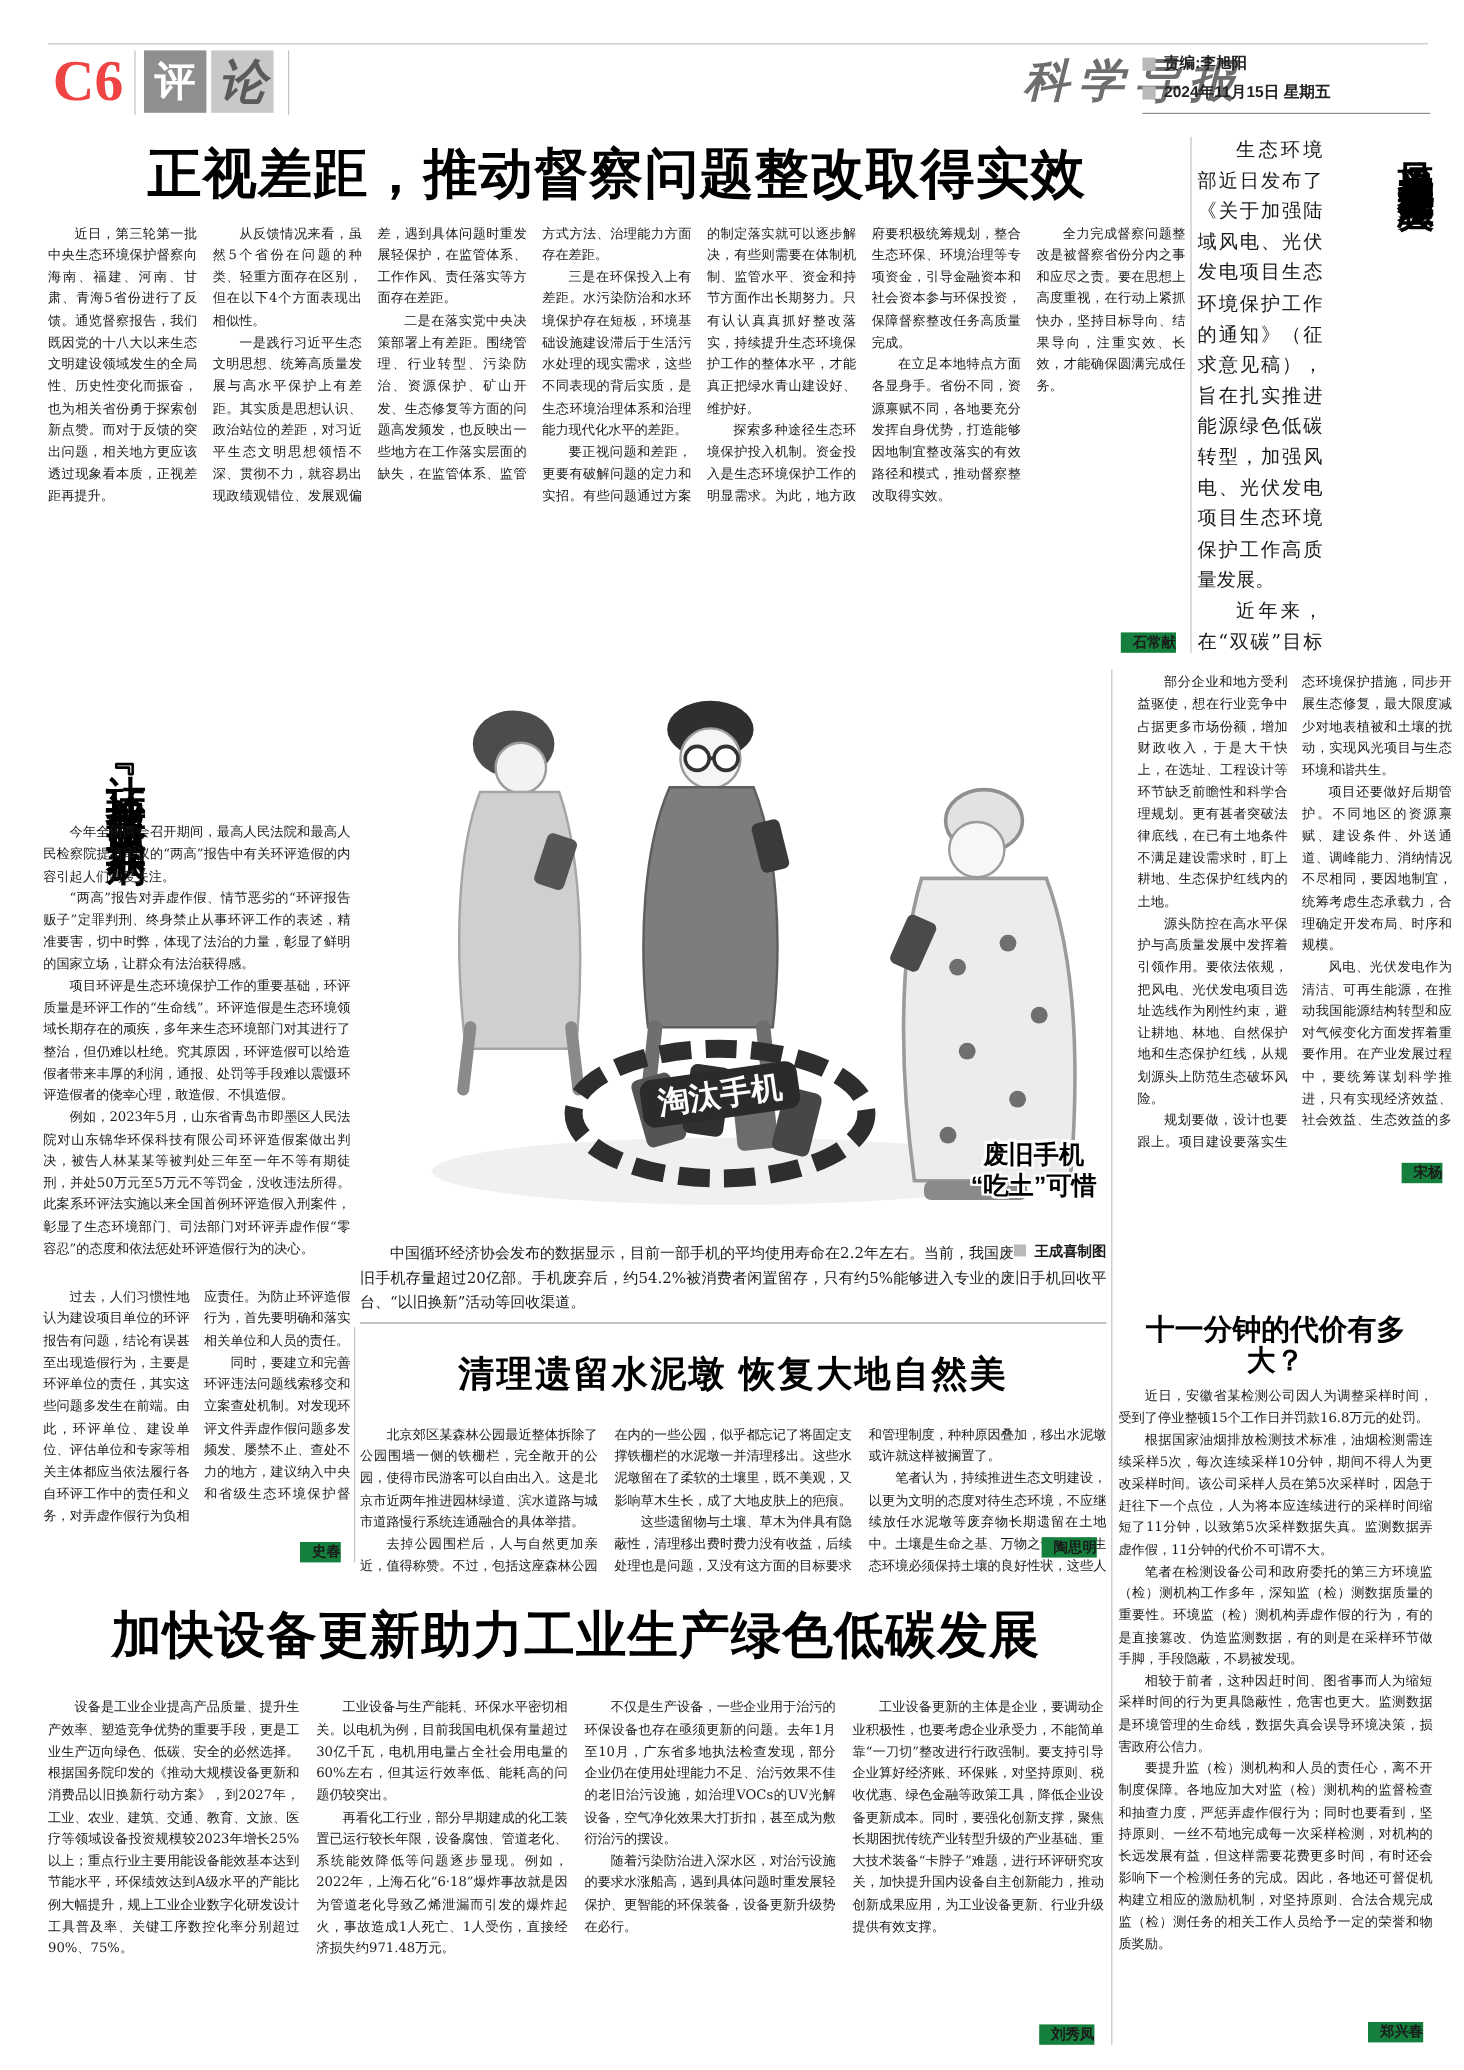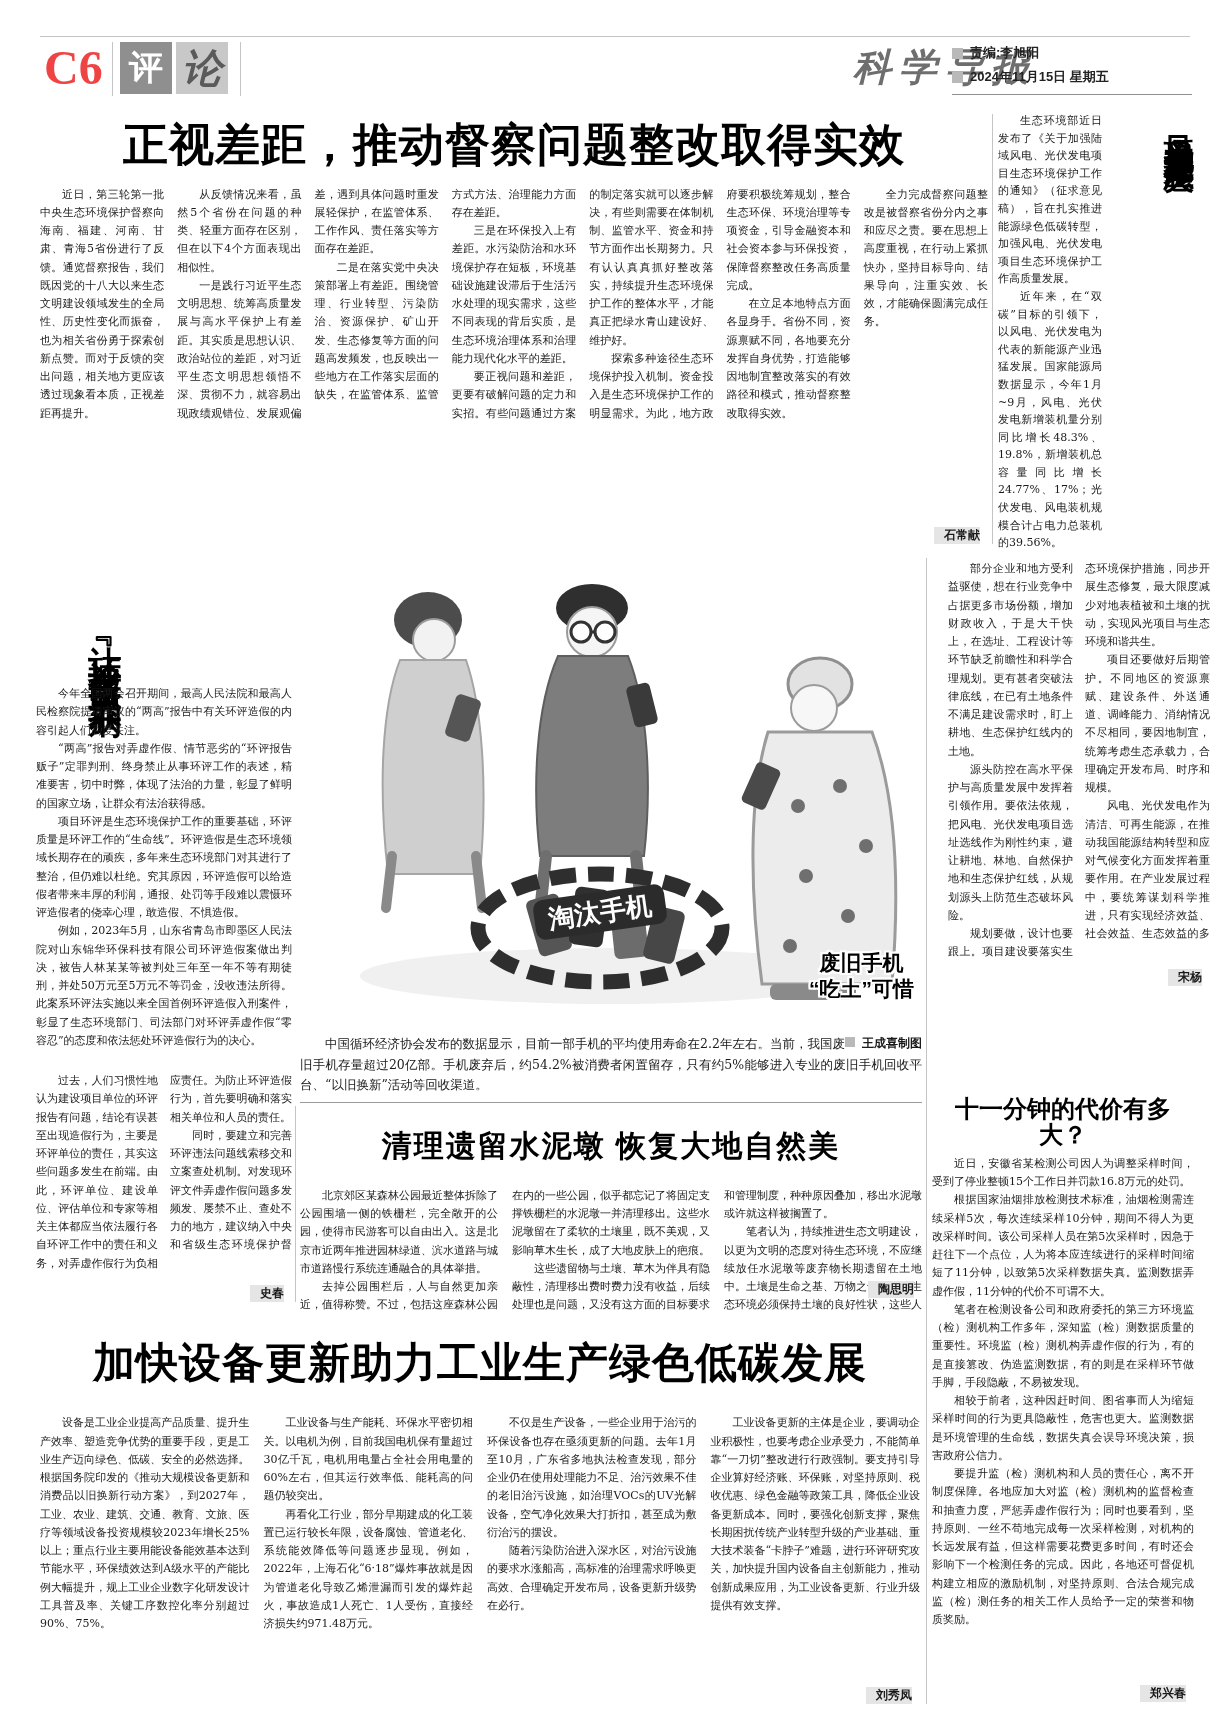--- a/index.html
+++ b/index.html
@@ -21,21 +21,21 @@
   .pubinfo{position:absolute;left:952px;top:44px;width:240px;font-family:"Liberation Sans",sans-serif;
            font-size:13px;font-weight:bold;color:#222;border-bottom:1px solid #8f8f8f;padding-bottom:8px;}
   .pubinfo .line{display:flex;align-items:center;margin-bottom:6px;}
   .sq{display:inline-block;width:11px;height:11px;background:#b9b9b9;margin-right:7px;flex:0 0 auto;}
 
   
   .art{position:absolute;}
   .headline{font-family:"Liberation Sans","DejaVu Sans",sans-serif;font-weight:900;color:#000;text-align:center;line-height:1.1;}
   .body{overflow:hidden;font-size:11px;line-height:1.66;text-align:justify;}
   .para{margin:0;text-indent:2em;}
-  .author{position:absolute;right:8px;bottom:2px;background:#e5e5e5;padding-left:10px;
+  .author{position:absolute;right:8px;bottom:2px;background:#15803d;padding-left:10px;
           font-family:"Liberation Sans",sans-serif;font-weight:bold;font-size:12px;text-align:right;}
   .vheadline{writing-mode:vertical-rl;text-orientation:upright;line-height:1;}
 
   
   .main-art{left:40px;top:112px;width:948px;height:434px;}
   .main-art .headline{font-size:45px;letter-spacing:1px;margin:8px 0 0 0;}
   .main-art .body{margin-top:16px;height:336px;column-count:7;column-gap:13px;}
 
   
   .hp{left:36px;top:556px;width:256px;height:748px;}
@@ -59,21 +59,21 @@
   .ql .headline{font-size:30px;letter-spacing:2px;}
   .ql .body{margin-top:12px;height:136px;column-count:3;column-gap:14px;}
 
   
   .jk{left:40px;top:1312px;width:880px;height:394px;}
   .jk .headline{font-size:42px;letter-spacing:1px;}
   .jk .body{margin-top:16px;height:306px;column-count:4;column-gap:14px;}
 
   
   .fg-top{left:998px;top:112px;width:196px;height:436px;display:flex;}
-  .fg-toptext{width:104px;overflow:hidden;font-size:11px;line-height:1.6;text-align:justify;}
+  .fg-toptext{width:104px;overflow:hidden;font-size:16px;line-height:1.6;text-align:justify;}
   .fg-vh{flex:1;font-family:"Liberation Sans",sans-serif;font-weight:900;font-size:30px;letter-spacing:2px;margin-left:8px;color:#000;}
   .fg-bottom{left:948px;top:560px;width:262px;height:428px;}
   .fg-bottom .body{height:404px;column-count:2;column-gap:12px;}
 
   
   .sy{left:932px;top:1086px;width:262px;height:618px;}
   .sy .headline{font-size:24px;margin:10px 0 6px 0;}
   .sy .body{height:552px;}
 </style>
 </head>
@@ -213,21 +213,21 @@
     <span class="author">陶思明</span>
   </div>
 
   <div class="art jk">
     <h1 class="headline">加快设备更新助力工业生产绿色低碳发展</h1>
     <div class="body">
         <p class="para">设备是工业企业提高产品质量、提升生产效率、塑造竞争优势的重要手段，更是工业生产迈向绿色、低碳、安全的必然选择。根据国务院印发的《推动大规模设备更新和消费品以旧换新行动方案》，到2027年，工业、农业、建筑、交通、教育、文旅、医疗等领域设备投资规模较2023年增长25%以上；重点行业主要用能设备能效基本达到节能水平，环保绩效达到A级水平的产能比例大幅提升，规上工业企业数字化研发设计工具普及率、关键工序数控化率分别超过90%、75%。</p>
         <p class="para">工业设备与生产能耗、环保水平密切相关。以电机为例，目前我国电机保有量超过30亿千瓦，电机用电量占全社会用电量的60%左右，但其运行效率低、能耗高的问题仍较突出。</p>
         <p class="para">再看化工行业，部分早期建成的化工装置已运行较长年限，设备腐蚀、管道老化、系统能效降低等问题逐步显现。例如，2022年，上海石化“6·18”爆炸事故就是因为管道老化导致乙烯泄漏而引发的爆炸起火，事故造成1人死亡、1人受伤，直接经济损失约971.48万元。</p>
         <p class="para">不仅是生产设备，一些企业用于治污的环保设备也存在亟须更新的问题。去年1月至10月，广东省多地执法检查发现，部分企业仍在使用处理能力不足、治污效果不佳的老旧治污设施，如治理VOCs的UV光解设备，空气净化效果大打折扣，甚至成为敷衍治污的摆设。</p>
-        <p class="para">随着污染防治进入深水区，对治污设施的要求水涨船高，高标准的治理需求呼唤更高效、合理确定开发布局，设备更新升级势在必行。</p>
+        <p class="para">随着污染防治进入深水区，对治污设施的要求水涨船高，遇到具体问题时重发展轻保护、更智能的环保装备，设备更新升级势在必行。</p>
         <p class="para">工业设备更新的主体是企业，要调动企业积极性，也要考虑企业承受力，不能简单靠“一刀切”整改进行行政强制。要支持引导企业算好经济账、环保账，对坚持原则、税收优惠、绿色金融等政策工具，降低企业设备更新成本。同时，要强化创新支撑，聚焦长期困扰传统产业转型升级的产业基础、重大技术装备“卡脖子”难题，进行环评研究攻关，加快提升国内设备自主创新能力，推动创新成果应用，为工业设备更新、行业升级提供有效支撑。</p>
       </div>
     <span class="author">刘秀凤</span>
   </div>
 
   <div class="art fg-top">
     <div class="fg-toptext">
         <p class="para">生态环境部近日发布了《关于加强陆域风电、光伏发电项目生态环境保护工作的通知》（征求意见稿），旨在扎实推进能源绿色低碳转型，加强风电、光伏发电项目生态环境保护工作高质量发展。</p>
         <p class="para">近年来，在“双碳”目标的引领下，以风电、光伏发电为代表的新能源产业迅猛发展。国家能源局数据显示，今年1月~9月，风电、光伏发电新增装机量分别同比增长48.3%、19.8%，新增装机总容量同比增长24.77%、17%；光伏发电、风电装机规模合计占电力总装机的39.56%。</p>
       </div>

